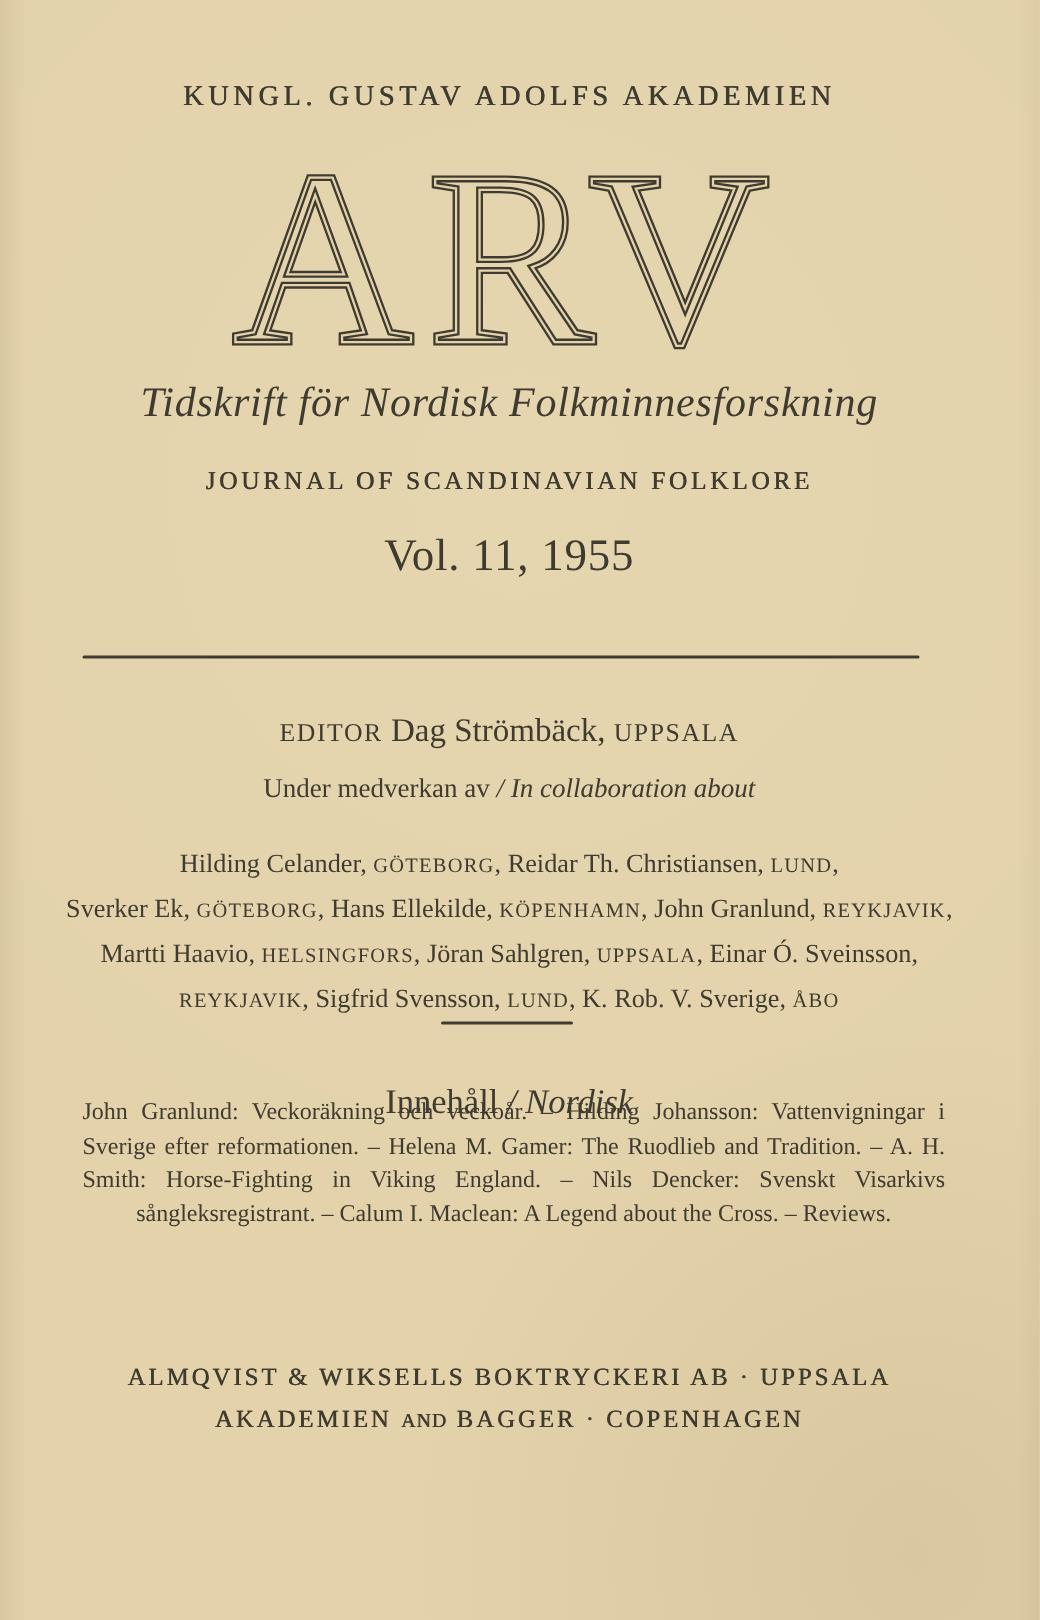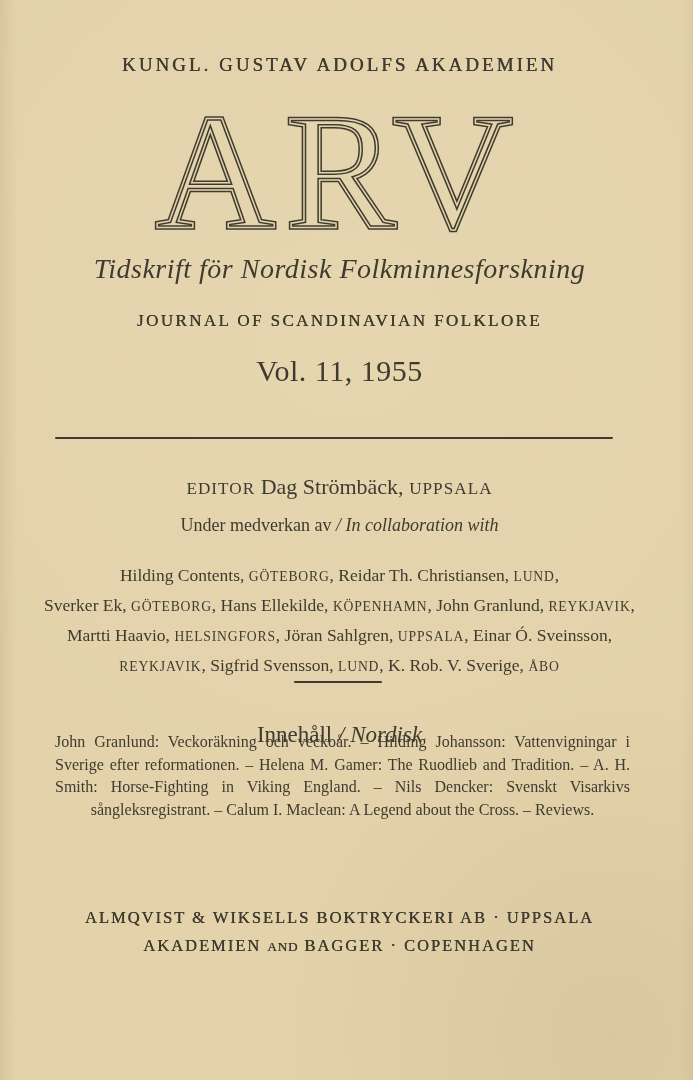--- a/index.html
+++ b/index.html
@@ -71,24 +71,24 @@
   <div class="center sub-sv">Tidskrift för Nordisk Folkminnesforskning</div>
 
   <div class="center sub-en">JOURNAL OF SCANDINAVIAN FOLKLORE</div>
 
   <div class="center volume">Vol. 11, 1955</div>
 
   <div class="rule-main"></div>
 
   <div class="center editor"><span class="sc">EDITOR</span><span> Dag Strömbäck, </span><span class="sc">UPPSALA</span></div>
 
-  <div class="center collab-head"><span>Under medverkan av </span><span class="it">/</span><span class="it"> In collaboration with</span></div>
+  <div class="center collab-head"><span>Under medverkan av </span><span class="it">/</span><span class="it"> In collaboration about</span></div>
 
   <div class="center collaborators">
-    <div><span>Hilding Contents, </span><span class="sc">GÖTEBORG</span><span>, Reidar Th. Christiansen, </span><span class="sc">LUND</span><span>,</span></div>
+    <div><span>Hilding Celander, </span><span class="sc">GÖTEBORG</span><span>, Reidar Th. Christiansen, </span><span class="sc">LUND</span><span>,</span></div>
     <div><span>Sverker Ek, </span><span class="sc">GÖTEBORG</span><span>, Hans Ellekilde, </span><span class="sc">KÖPENHAMN</span><span>, John Granlund, </span><span class="sc">REYKJAVIK</span><span>,</span></div>
     <div><span>Martti Haavio, </span><span class="sc">HELSINGFORS</span><span>, Jöran Sahlgren, </span><span class="sc">UPPSALA</span><span>, Einar Ó. Sveinsson,</span></div>
     <div><span class="sc">REYKJAVIK</span><span>, Sigfrid Svensson, </span><span class="sc">LUND</span><span>, K. Rob. V. Sverige, </span><span class="sc">ÅBO</span></div>
   </div>
 
   <div class="rule-short"></div>
 
   <div class="center contents-head"><span>Innehåll </span><span class="it">/</span><span class="it"> Nordisk</span></div>
 
   <div class="contents-body">John Granlund: Veckoräkning och veckoår. – Hilding Johansson: Vattenvigningar i Sverige efter reformationen. – Helena M. Gamer: The Ruodlieb and Tradition. – A. H. Smith: Horse-Fighting in Viking England. – Nils Dencker: Svenskt Visarkivs sångleksregistrant. – Calum I. Maclean: A Legend about the Cross. – Reviews.</div>

